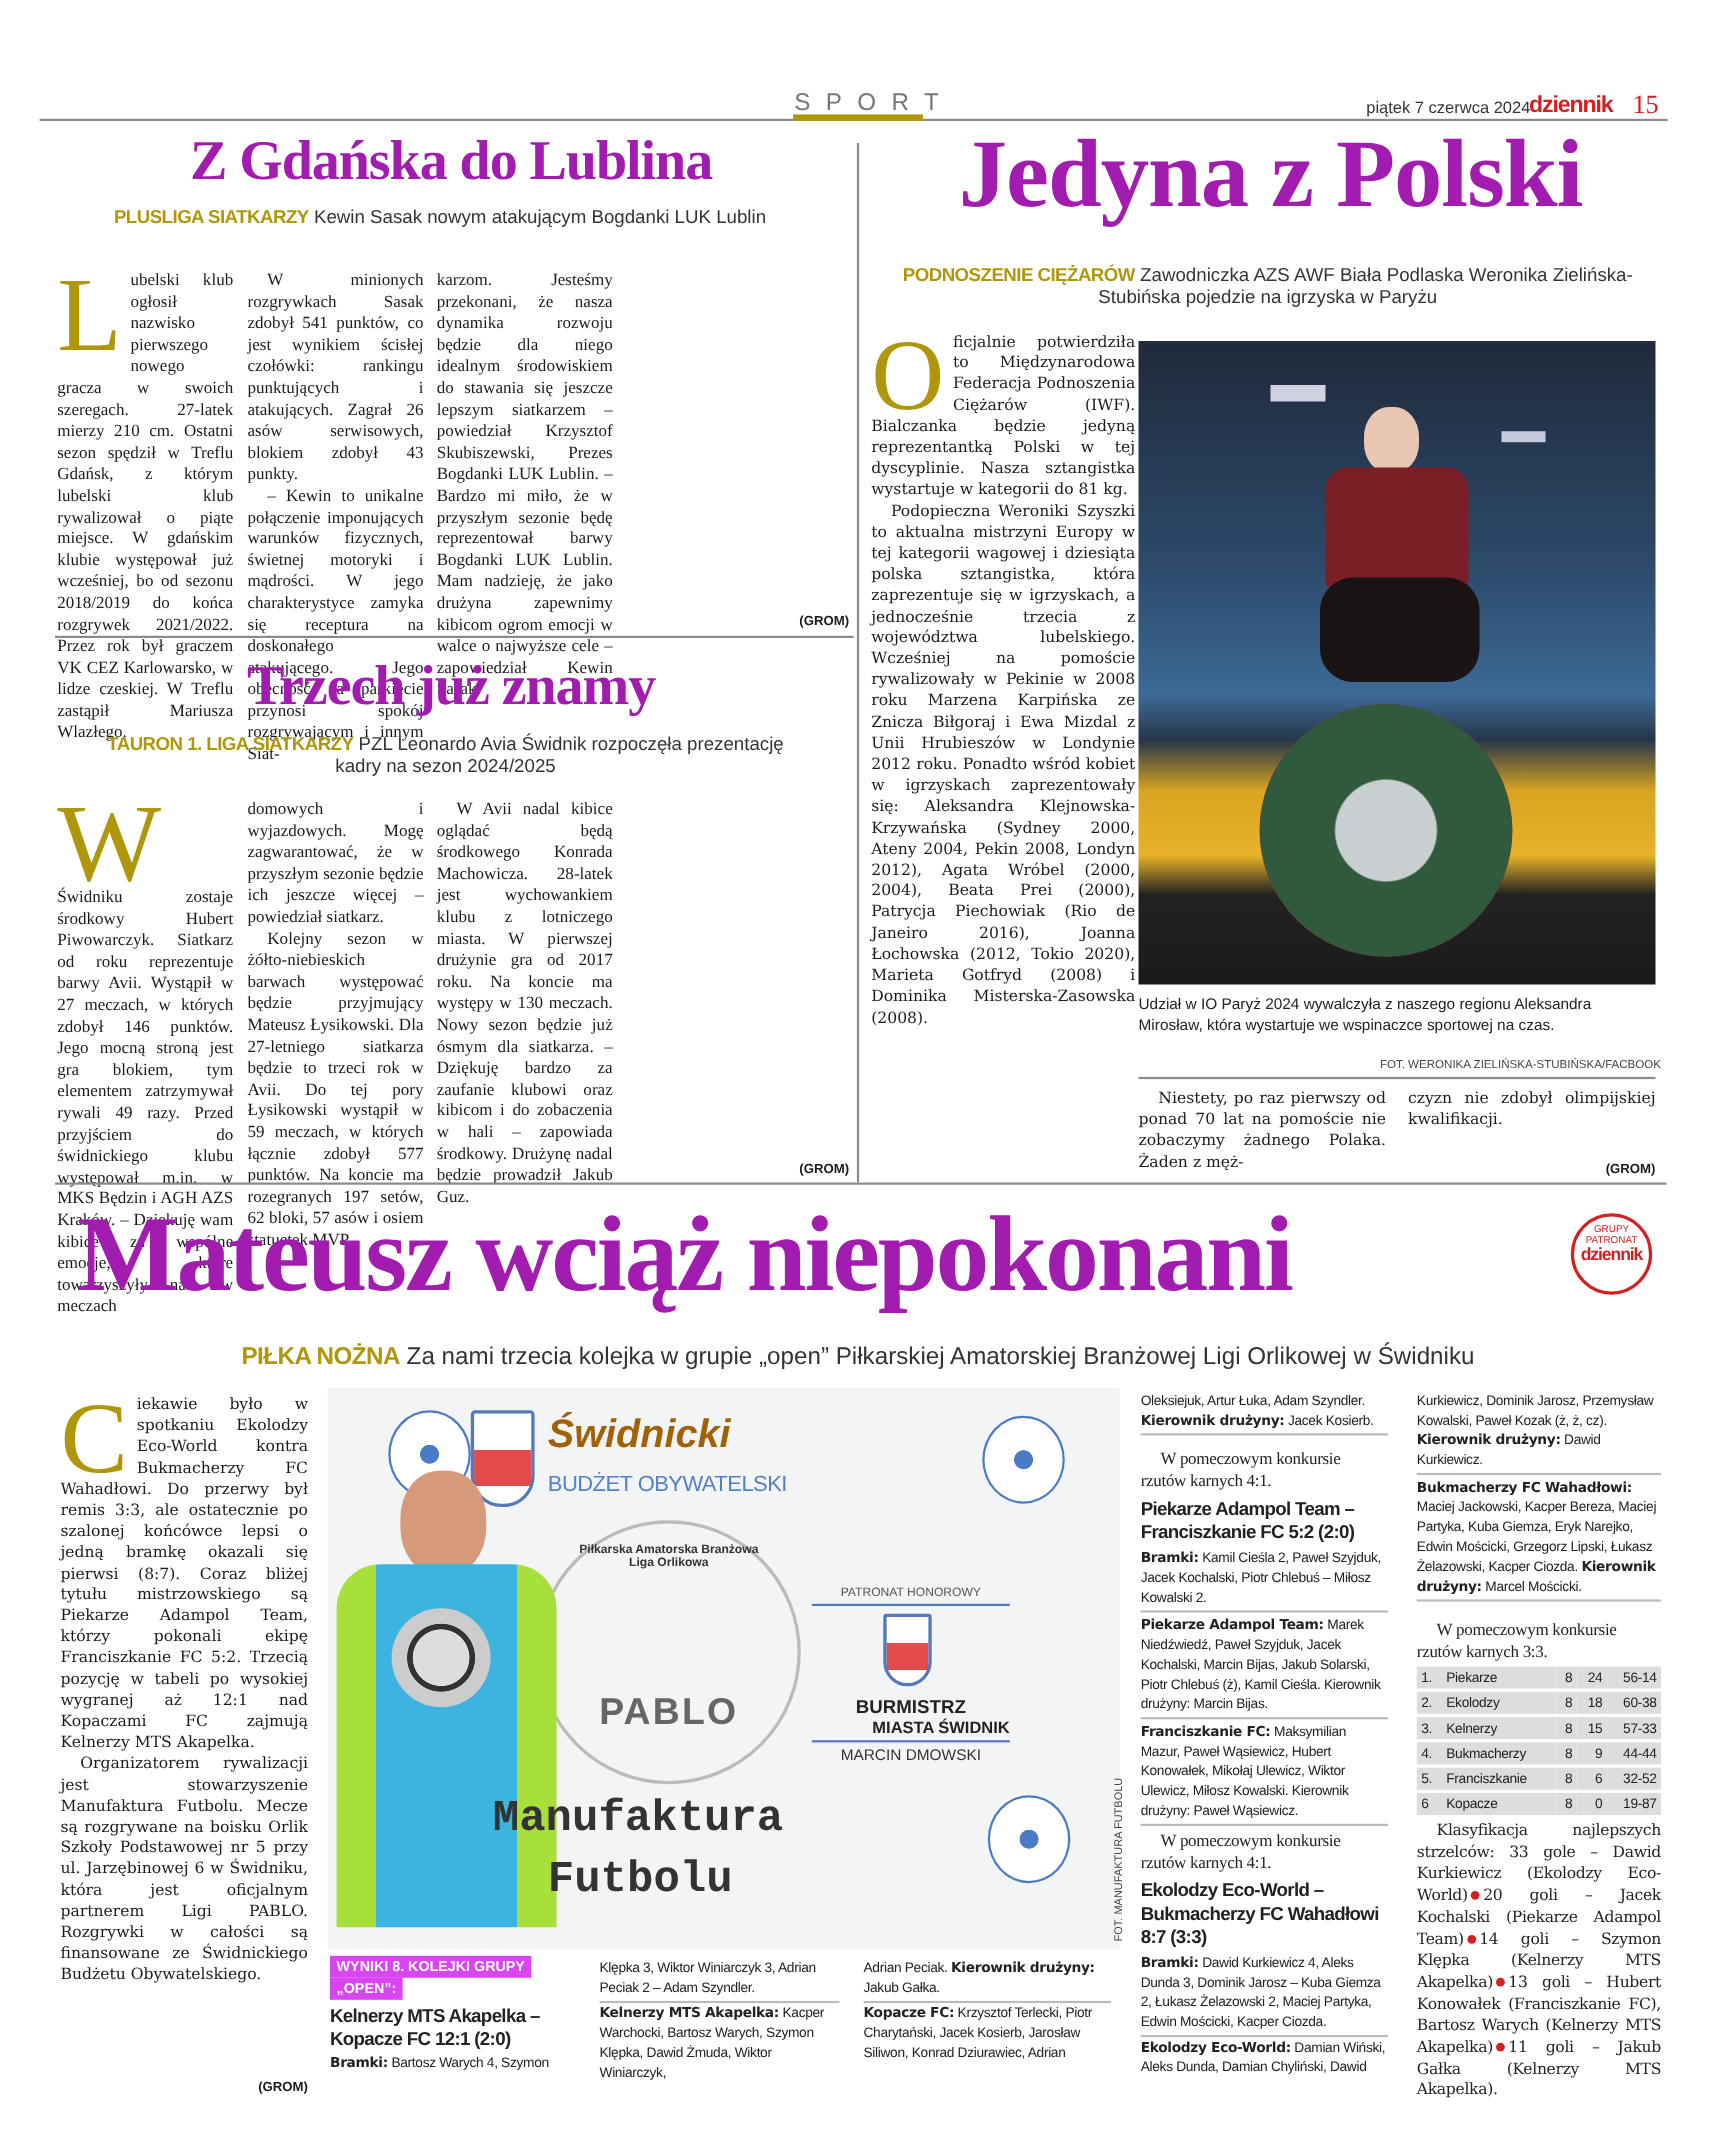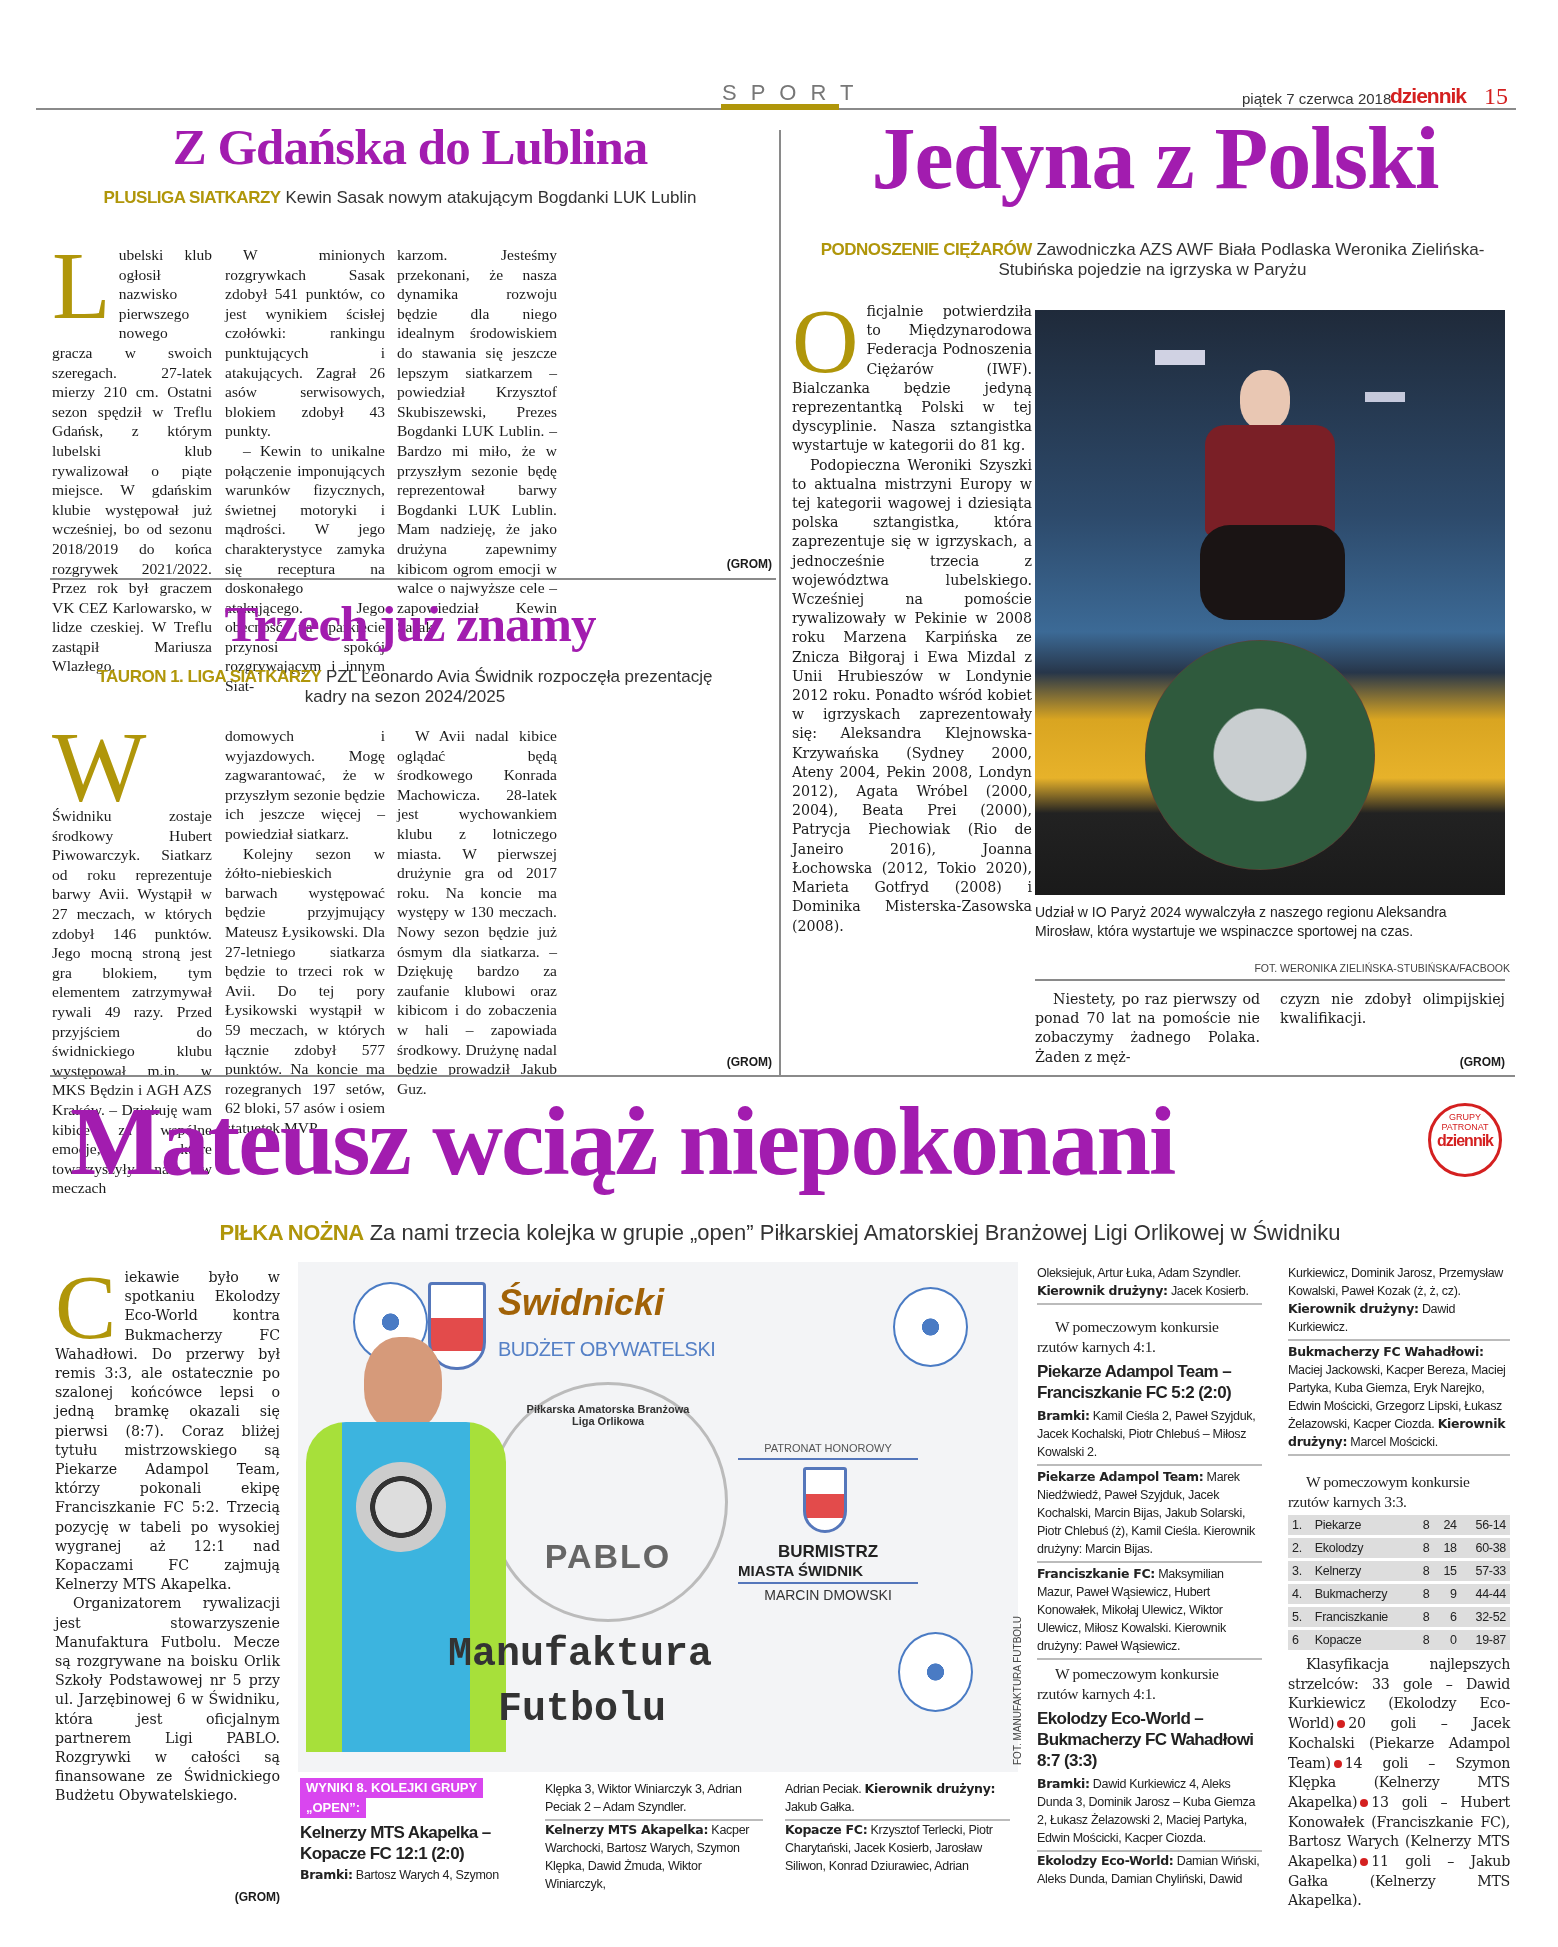--- a/index.html
+++ b/index.html
@@ -52,21 +52,21 @@
   .badge .l1 { font-size: 9px; margin-top: 6px; }
   .badge .l2 { font-size: 9px; }
   .badge .l3 { font-size: 16px; font-weight: bold; letter-spacing: -1px; }
 </style>
 </head>
 <body>
 
 <div class="rule" style="left:36px; top:108px; width:1480px; height:1.5px;"></div>
 <div class="abs section-label" style="left:722px; top:80px;">SPORT</div>
 <div class="abs section-bar" style="left:721px; top:104px; width:118px;"></div>
-<div class="abs date" style="left:1242px; top:90px;">piątek 7 czerwca 2018</div>
+<div class="abs date" style="left:1242px; top:90px;">piątek 7 czerwca 2024</div>
 <div class="abs brand" style="left:1390px; top:84px;">dziennik</div>
 <div class="abs pageno" style="left:1484px; top:83px;">15</div>
 
 <div class="vrule" style="left:779px; top:130px; height:945px;"></div>
 
 <section>
   <h1 class="abs h1" style="left:40px; top:118px; width:740px; font-size:51px;">Z Gdańska do Lublina</h1>
   <div class="abs deck" style="left:60px; top:188px; width:680px;">
     <span class="kicker">PLUSLIGA SIATKARZY</span>
     <span>Kewin Sasak nowym atakującym Bogdanki LUK Lublin</span>
@@ -166,21 +166,21 @@
       <div style="font-family:'Liberation Sans',sans-serif; font-weight:bold; font-size:34px; color:#666; margin-top:110px; letter-spacing:2px;">PABLO</div>
     </div>
     <div class="abs" style="left:8px; top:75px; width:200px; height:435px;">
       <div class="abs" style="left:58px; top:0; width:78px; height:95px; border-radius:45%; background:#d69a7a;"></div>
       <div class="abs" style="left:0; top:85px; width:200px; height:330px; border-radius:40px 40px 0 0; background:linear-gradient(90deg,#a7e03a 0 18%,#3cb4df 18% 82%,#a7e03a 82%);"></div>
       <div class="abs" style="left:50px; top:125px; width:90px; height:90px; border-radius:50%; background:radial-gradient(circle,#ddd 0 40%,#333 41% 48%,#ccc 49%);"></div>
     </div>
     <div class="abs" style="left:440px; top:180px; width:180px; text-align:center; font-family:'Liberation Sans',sans-serif; font-size:11px; color:#555; border-bottom:2px solid #5577bb; padding-bottom:4px;">PATRONAT HONOROWY</div>
     <div class="abs" style="left:505px; top:205px; width:44px; height:66px; border:3px solid #5577bb; border-radius:3px 3px 22px 22px; background:linear-gradient(180deg,#fff 0 40%,#e34b4b 40% 80%,#fff 80%);"></div>
     <div class="abs" style="left:440px; top:280px; width:180px; text-align:center; font-family:'Liberation Sans',sans-serif; font-weight:bold; font-size:17px; color:#222;">BURMISTRZ</div>
-    <div class="abs" style="left:440px; top:300px; width:180px; text-align:left; font-family:'Liberation Sans',sans-serif; font-weight:bold; font-size:15px; color:#222; border-bottom:2px solid #5577bb; padding-bottom:3px;">MIASTA ŚWIDNIK</div>
+    <div class="abs" style="left:440px; top:300px; width:180px; text-align:right; font-family:'Liberation Sans',sans-serif; font-weight:bold; font-size:15px; color:#222; border-bottom:2px solid #5577bb; padding-bottom:3px;">MIASTA ŚWIDNIK</div>
     <div class="abs" style="left:440px; top:325px; width:180px; text-align:center; font-family:'Liberation Sans',sans-serif; font-size:14px; color:#333;">MARCIN DMOWSKI</div>
     <div class="abs" style="left:150px; top:370px; font-family:'Liberation Mono',monospace; font-weight:bold; font-size:40px; color:#333;">Manufaktura</div>
     <div class="abs" style="left:200px; top:425px; font-family:'Liberation Mono',monospace; font-weight:bold; font-size:40px; color:#333;">Futbolu</div>
   </div>
   <div class="abs credit" style="left:1012px; top:1765px; transform:rotate(-90deg); transform-origin:left top; font-size:10px; white-space:nowrap;">FOT. MANUFAKTURA FUTBOLU</div>
 
   <div class="res" style="left:300px; top:1778px; width:220px;">
     <div><span class="tag">WYNIKI 8. KOLEJKI GRUPY</span><br><span class="tag">„OPEN”:</span></div>
     <div class="match">Kelnerzy MTS Akapelka – Kopacze FC 12:1 (2:0)</div>
     <div><b>Bramki:</b> <span>Bartosz Warych 4, Szymon</span></div>

